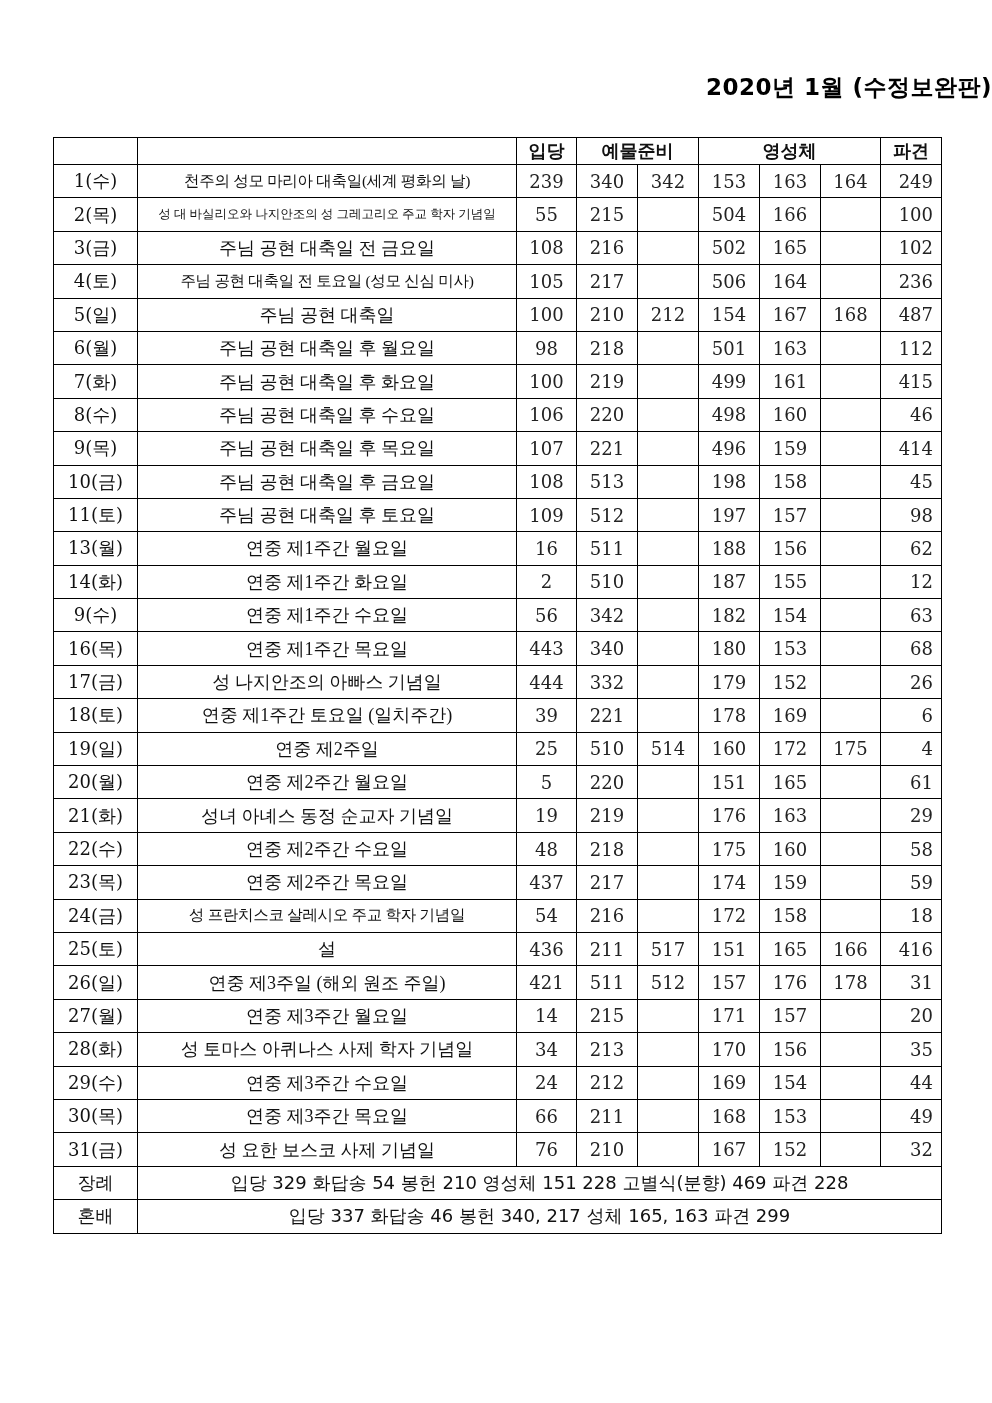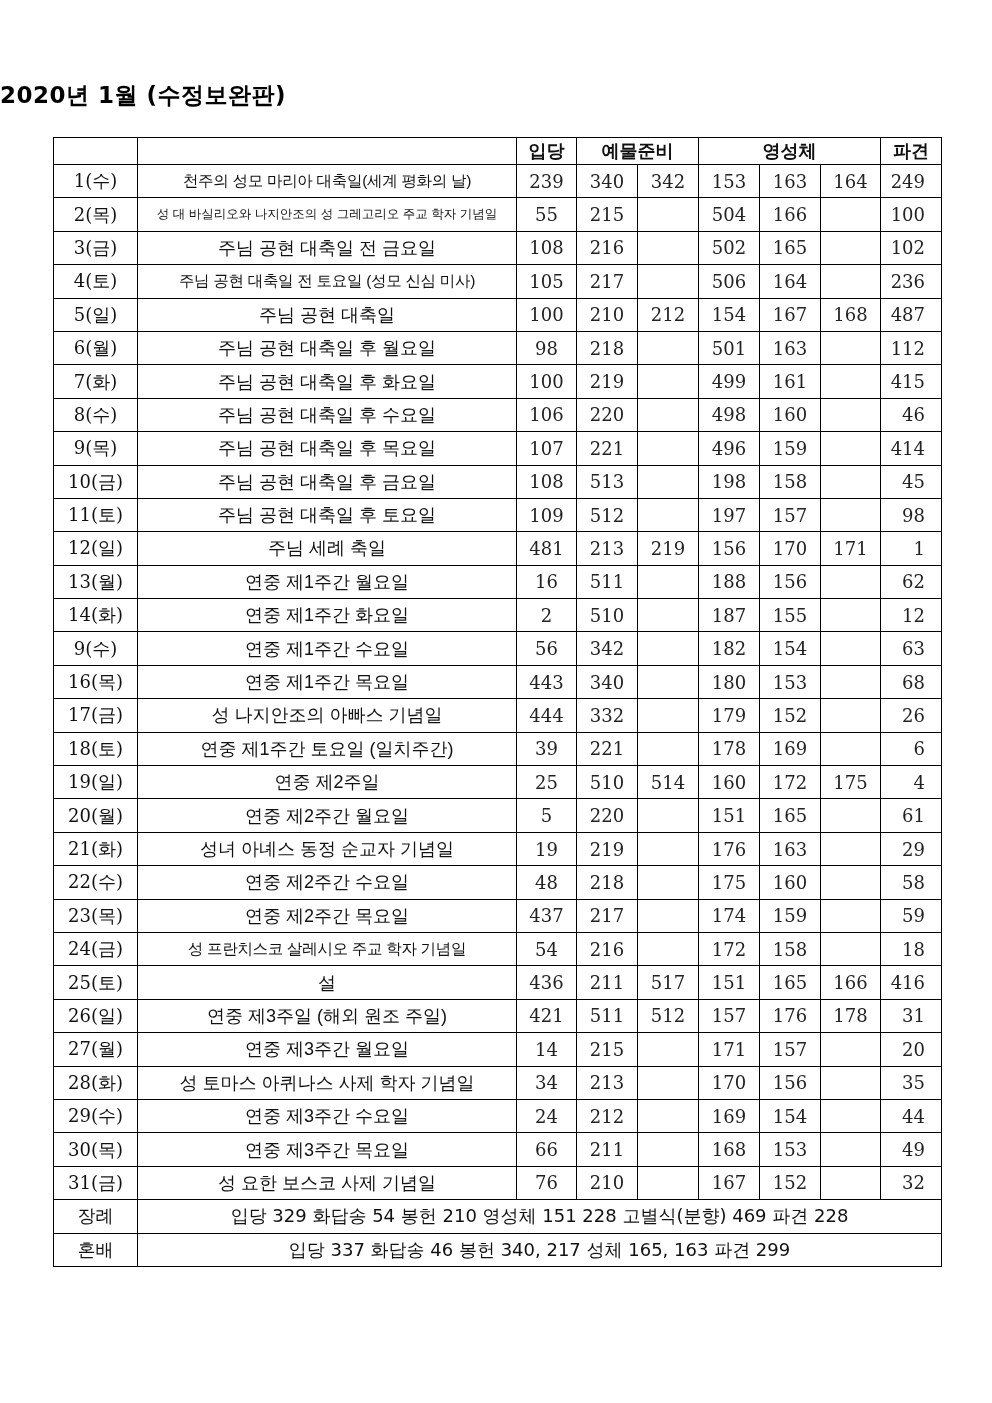--- a/index.html
+++ b/index.html
@@ -1,27 +1,27 @@
 <!DOCTYPE html>
 <html><head>
 <meta charset="utf-8">
 <style>
   html, body { margin:0; padding:0; background:#ffffff; }
   body { width:992px; height:1403px; position:relative; font-family:"DejaVu Serif","Liberation Serif",serif; color:#111; }
-  .title { position:absolute; left:0; top:80px; width:992px; text-align:left; font-family:"DejaVu Sans","Liberation Sans",sans-serif; font-weight:bold; font-size:23px; letter-spacing:0.5px; color:#000; }
+  .title { position:absolute; left:0; top:72px; width:992px; text-align:right; font-family:"DejaVu Sans","Liberation Sans",sans-serif; font-weight:bold; font-size:23px; letter-spacing:0.5px; color:#000; }
   table.sched { position:absolute; left:53px; top:137px; border-collapse:collapse; table-layout:fixed; width:888px; }
   table.sched td, table.sched th { border:1px solid #000; padding:0; text-align:center; vertical-align:middle; overflow:hidden; white-space:nowrap; }
   table.sched th { height:26px; font-family:"DejaVu Sans","Liberation Sans",sans-serif; font-weight:bold; font-size:18px;margin-top:44px; }
   table.sched td { height:32.4px; font-size:18px; }
   td.day { font-size:18px;margin-top:16px; }
-  td.feast { font-family:Liberation Sans, sans-serif; font-size:16px; }
+  td.feast { font-family:Liberation Serif, serif; font-size:16px; }
   td.feast.small { font-size:12.5px; }
   td.feast.tight { font-size:15.5px; letter-spacing:-0.3px; }
   td.num { font-family:"DejaVu Serif","Liberation Serif",serif; font-size:18px; color:#222; }
-  td.num.r { text-align:right; padding-right:16px; }
+  td.num.r { text-align:right; padding-right:8px; }
   td.footlabel { font-family:Liberation Sans, sans-serif; font-size:16px; }
   td.foottext { font-family:"DejaVu Sans","Liberation Sans",sans-serif; font-size:16px; }
 </style>
 </head>
 <body>
 
 <div class="title">2020년 1월 (수정보완판)</div>
 
 <table class="sched">
   <colgroup>
@@ -161,31 +161,20 @@
         <td class="feast">주님 공현 대축일 후 토요일</td>
         <td class="num">109</td>
         <td class="num">512</td>
         <td class="num"></td>
         <td class="num">197</td>
         <td class="num">157</td>
         <td class="num"></td>
         <td class="num r">98</td>
       </tr>
       <tr>
-        <td class="day">12(일)</td>
-        <td class="feast">주님 세례 축일</td>
-        <td class="num">481</td>
-        <td class="num">213</td>
-        <td class="num">219</td>
-        <td class="num">156</td>
-        <td class="num">170</td>
-        <td class="num">171</td>
-        <td class="num r">1</td>
-      </tr>
-      <tr>
         <td class="day">13(월)</td>
         <td class="feast">연중 제1주간 월요일</td>
         <td class="num">16</td>
         <td class="num">511</td>
         <td class="num"></td>
         <td class="num">188</td>
         <td class="num">156</td>
         <td class="num"></td>
         <td class="num r">62</td>
       </tr>

